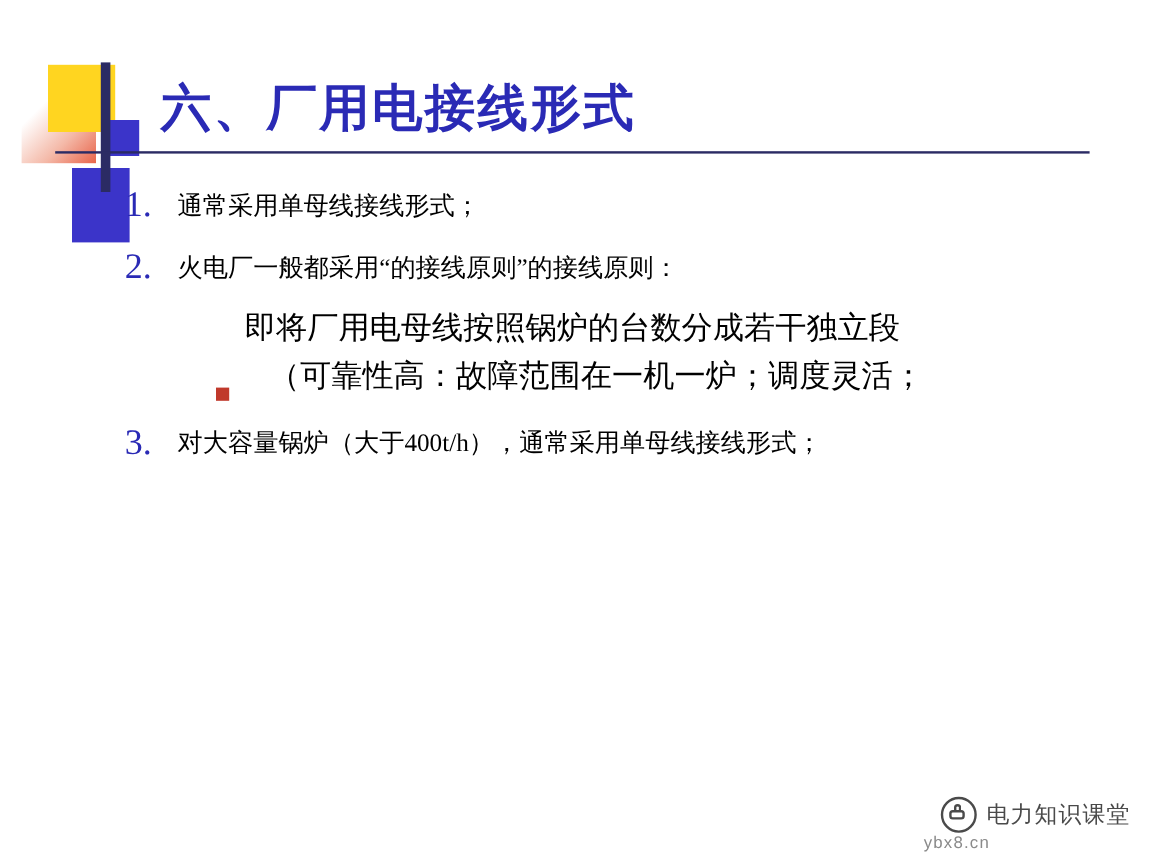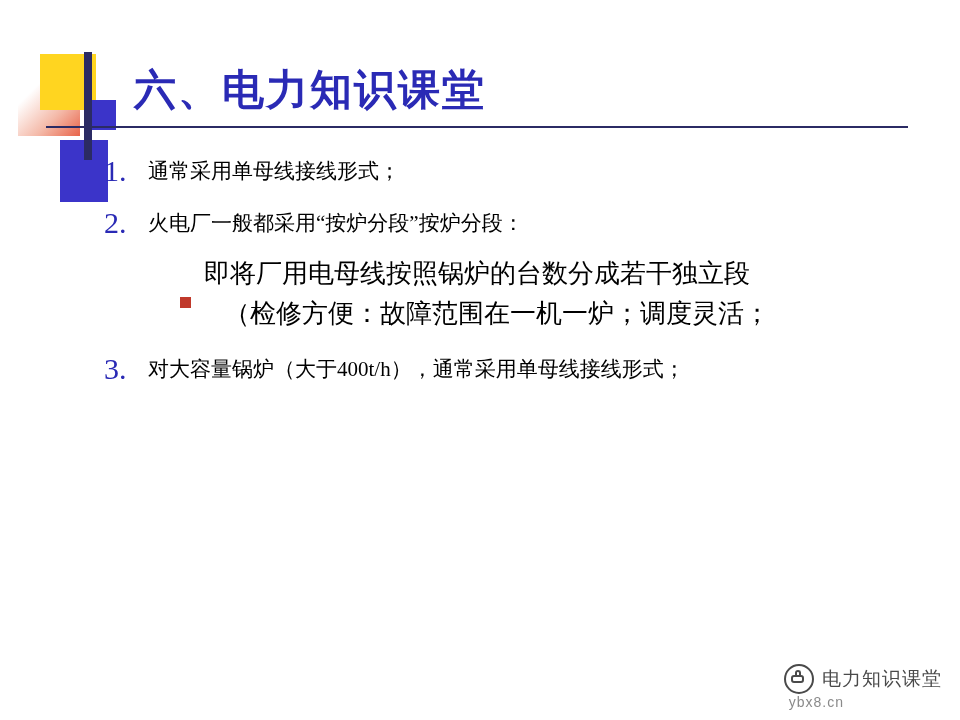--- a/index.html
+++ b/index.html
@@ -117,21 +117,21 @@
     color: #000000;
     font-size: 21px;
     line-height: 46px;
     flex: 1;
     font-family: "Liberation Serif", "DejaVu Serif", serif;
   }
 
   
   .sub {
     display: flex;
-    align-items: center;
+    align-items: flex-end;
     margin: 8px 0 12px 76px;
   }
   .sub-bullet {
     flex: 0 0 24px;
     margin-top: 17px;
   }
   .sub-bullet i {
     display: block;
     width: 11px;
     height: 11px;
@@ -194,63 +194,63 @@
     border-radius: 3px 3px 0 0;
     box-sizing: border-box;
   }
   .wm-text {
     font-size: 19px;
     font-family: "Liberation Sans", "DejaVu Sans", sans-serif;
     letter-spacing: 1px;
   }
   .wm-sub {
     position: absolute;
-    right: 116px;
+    right: 135px;
     bottom: 10px;
     font-size: 14px;
     color: #8a8a8a;
     font-family: "Liberation Sans", "DejaVu Sans", sans-serif;
     letter-spacing: 1px;
   }
 </style>
 </head>
 <body>
 
 <div class="slide">
 
   <div class="logo-group">
     <div class="logo-gradient"></div>
     <div class="logo-yellow"></div>
     <div class="logo-blue-small"></div>
     <div class="logo-blue-big"></div>
     <div class="logo-vbar"></div>
   </div>
 
-  <div class="title">六、电力知识课堂</div>
+  <div class="title">六、厂用电接线形式</div>
   <div class="title-rule"></div>
 
   <div class="body">
 
     <div class="item">
       <div class="item-num">1.</div>
       <div class="item-text">通常采用单母线接线形式；</div>
     </div>
 
     <div class="item">
       <div class="item-num">2.</div>
-      <div class="item-text">火电厂一般都采用“按炉分段”按炉分段：</div>
+      <div class="item-text">火电厂一般都采用“的接线原则”的接线原则：</div>
     </div>
 
     <div class="sub">
       <div class="sub-bullet">
           <i></i>
         </div>
       <div class="sub-text">
         <span class="line1">即将厂用电母线按照锅炉的台数分成若干独立段</span>
-        <span class="indent2">（检修方便：故障范围在一机一炉；调度灵活；</span>
+        <span class="indent2">（可靠性高：故障范围在一机一炉；调度灵活；</span>
       </div>
     </div>
 
     <div class="item">
       <div class="item-num">3.</div>
       <div class="item-text">对大容量锅炉（大于400t/h），通常采用单母线接线形式；</div>
     </div>
 
   </div>
 

